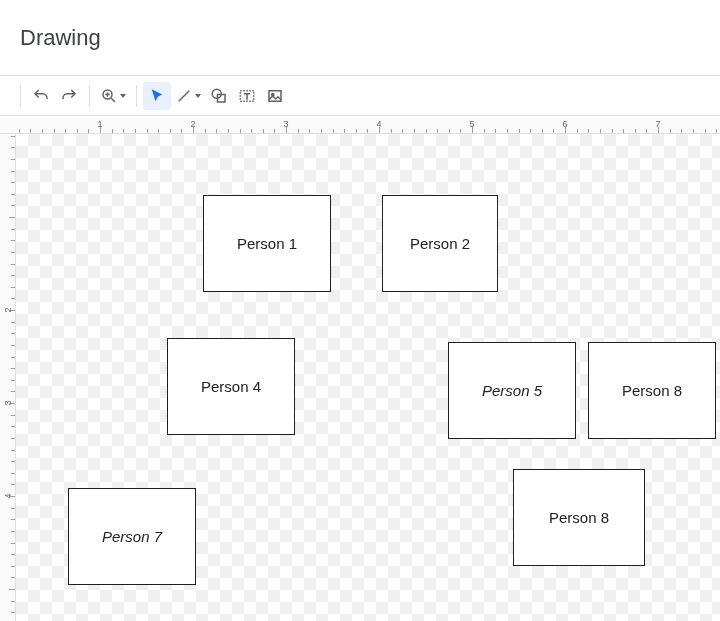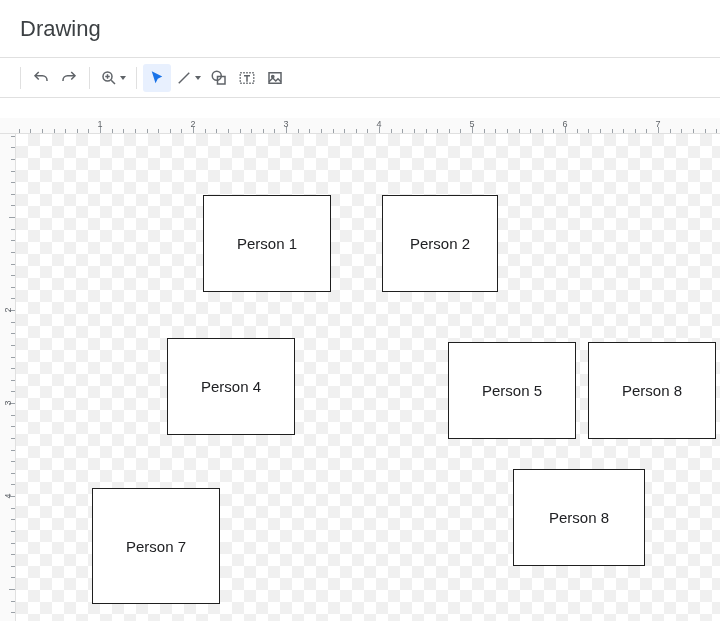--- a/index.html
+++ b/index.html
@@ -12,21 +12,21 @@
     height: 621px;
     overflow: hidden;
     position: relative;
     color: #202124;
   }
 
   
   .header {
     display: flex;
     align-items: center;
-    height: 58px;
+    height: 76px;
     padding: 12px 20px;
     border-bottom: 1px solid #e0e0e0;
   }
   .title {
     font-size: 22px;
     color: #3c4043;
     flex: 0 0 auto;
     margin-right: 120px;
   }
   .autosave {
@@ -388,25 +388,25 @@
 <div class="canvas">
   <div class="shape-box" style="left:187px; top:61px; width:128px; height:97px;">
     <span>Person 1</span>
   </div>
   <div class="shape-box" style="left:366px; top:61px; width:116px; height:97px;">
     <span>Person 2</span>
   </div>
   <div class="shape-box" style="left:151px; top:204px; width:128px; height:97px;">
     <span>Person 4</span>
   </div>
-  <div class="shape-box" style="left:432px; top:208px; width:128px; height:97px;">
+  <div class="shape-box" style="left:432px; top:208px; width:128px; height:97px;font-style:italic;">
     <span>Person 5</span>
   </div>
   <div class="shape-box" style="left:572px; top:208px; width:128px; height:97px;">
     <span>Person 8</span>
   </div>
-  <div class="shape-box" style="left:76px;  top:354px; width:128px; height:116px;">
+  <div class="shape-box" style="left:52px;  top:354px; width:128px; height:97px;font-style:italic;">
     <span>Person 7</span>
   </div>
   <div class="shape-box" style="left:497px; top:335px; width:132px; height:97px;">
     <span>Person 8</span>
   </div>
 </div>
 
 </body></html>

